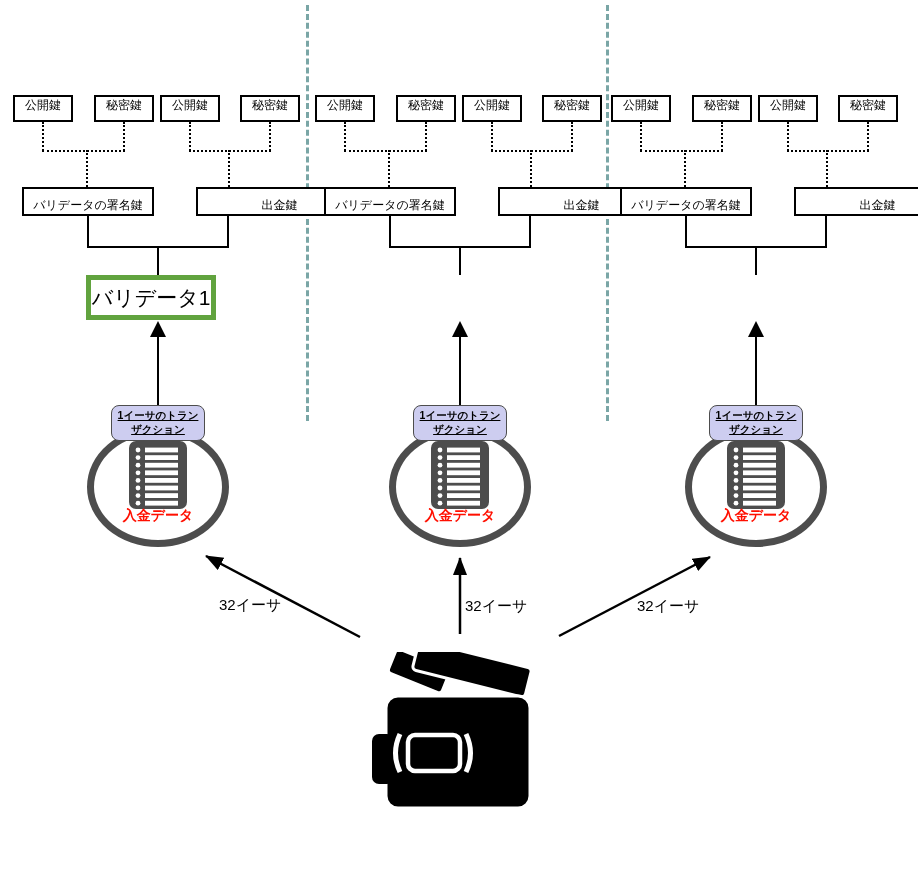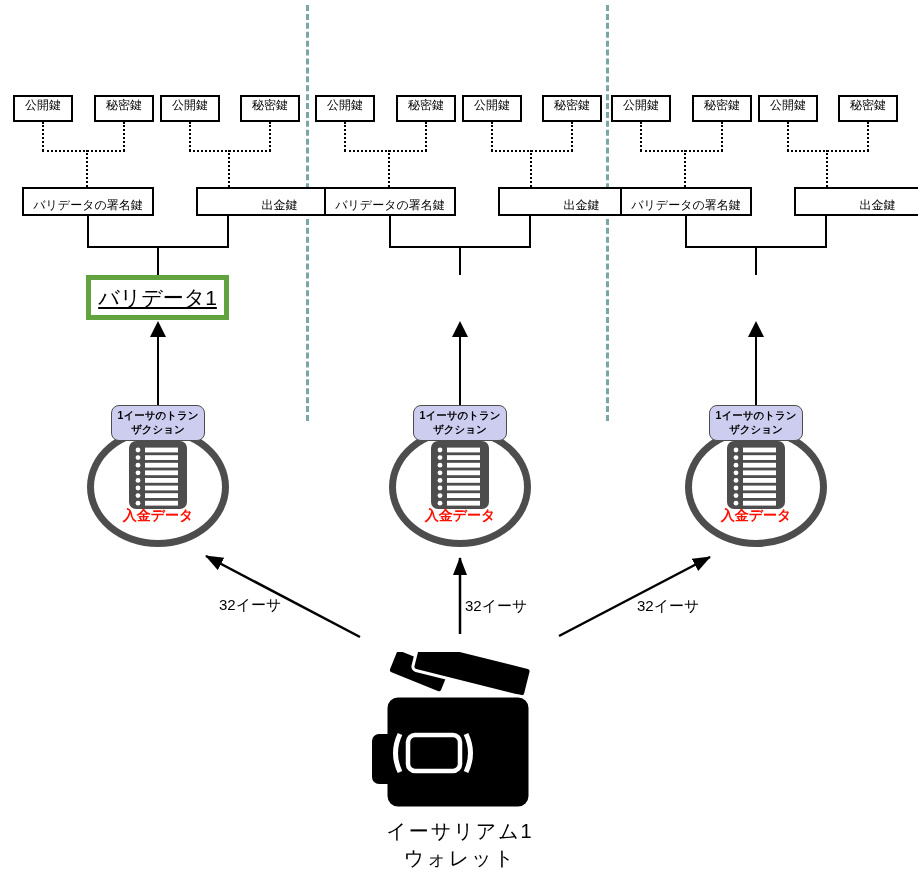--- a/index.html
+++ b/index.html
@@ -22,35 +22,35 @@
     border:2.5px solid #000; background:#fff; display:flex; align-items:flex-end;
     justify-content:center; font-size:12px; white-space:nowrap; }
   .sig { left:14px; width:132px; }
   .wd  { left:150px; width:167px;margin-left:38px; }
   
   .vdot { position:absolute; width:0; border-left:2.5px dotted #000; }
   .hdot { position:absolute; height:0; border-top:2.5px dotted #000; }
   .vsol { position:absolute; width:0; border-left:2.5px solid #000; }
   .hsol { position:absolute; height:0; border-top:2.5px solid #000; }
   
-  .validator { position:absolute; left:78px; top:275px; width:143px; height:45px;
+  .validator { position:absolute; left:78px; top:275px; width:130px; height:45px;
     box-sizing:border-box; border:5px solid #61a33e; background:#fff;
-    display:flex; align-items:center; justify-content:center; font-size:21px;text-decoration:underline; }
+    display:flex; align-items:center; justify-content:center; font-size:21px; }
   
   .arrow-shaft { position:absolute; left:148.5px; top:337px; height:92px; width:0;
     border-left:2.5px solid #000; }
   .arrow-head { position:absolute; left:141.5px; top:321px; width:0; height:0;
     border-left:8.5px solid transparent; border-right:8.5px solid transparent;
     border-bottom:16px solid #000; }
   
   .txn { position:absolute; left:103px; top:405px; width:94px; min-height:36px;
     box-sizing:border-box; background:#cdcdf0; border:1.5px solid #4d4d4d;
     border-radius:8px; display:flex; align-items:center; justify-content:center;
     text-align:center; font-size:10.5px; font-weight:bold; line-height:1.3;
-    padding:2px 4px; word-break:break-all; z-index:4; }
+    padding:2px 4px; word-break:break-all; z-index:4;text-decoration:underline; }
   
   .bubble { position:absolute; left:79px; top:427px; width:142px; height:120px;
     box-sizing:border-box; border:7px solid #4d4d4d; border-radius:50%;
     background:#fff; z-index:1; }
   .listicon { position:absolute; left:121px; top:441px; z-index:2; }
   .deposit { position:absolute; left:75px; top:507px; width:150px; text-align:center;
     color:#ff0f00; font-weight:bold; font-size:14px; z-index:3; }
   
   .amount { position:absolute; font-size:15px; white-space:nowrap; }
   
@@ -288,18 +288,14 @@
 
     <rect x="14" y="44" width="144" height="112" rx="12" fill="#000" stroke="#fff" stroke-width="3"></rect>
 
     <rect x="0" y="82" width="22" height="50" rx="7" fill="#000"></rect>
 
     <path d="M28,82 q-9,19 0,38" fill="none" stroke="#fff" stroke-width="5"></path>
     <rect x="36" y="83" width="52" height="36" rx="7" fill="none" stroke="#fff" stroke-width="4.5"></rect>
     <path d="M94,82 q9,19 0,38" fill="none" stroke="#fff" stroke-width="5"></path>
   </svg>
 
-  <div class="wallet-label">
-    <div>イーサリアム1</div>
-    <div>ウォレット</div>
-  </div>
 
 </div>
 
 </body></html>

